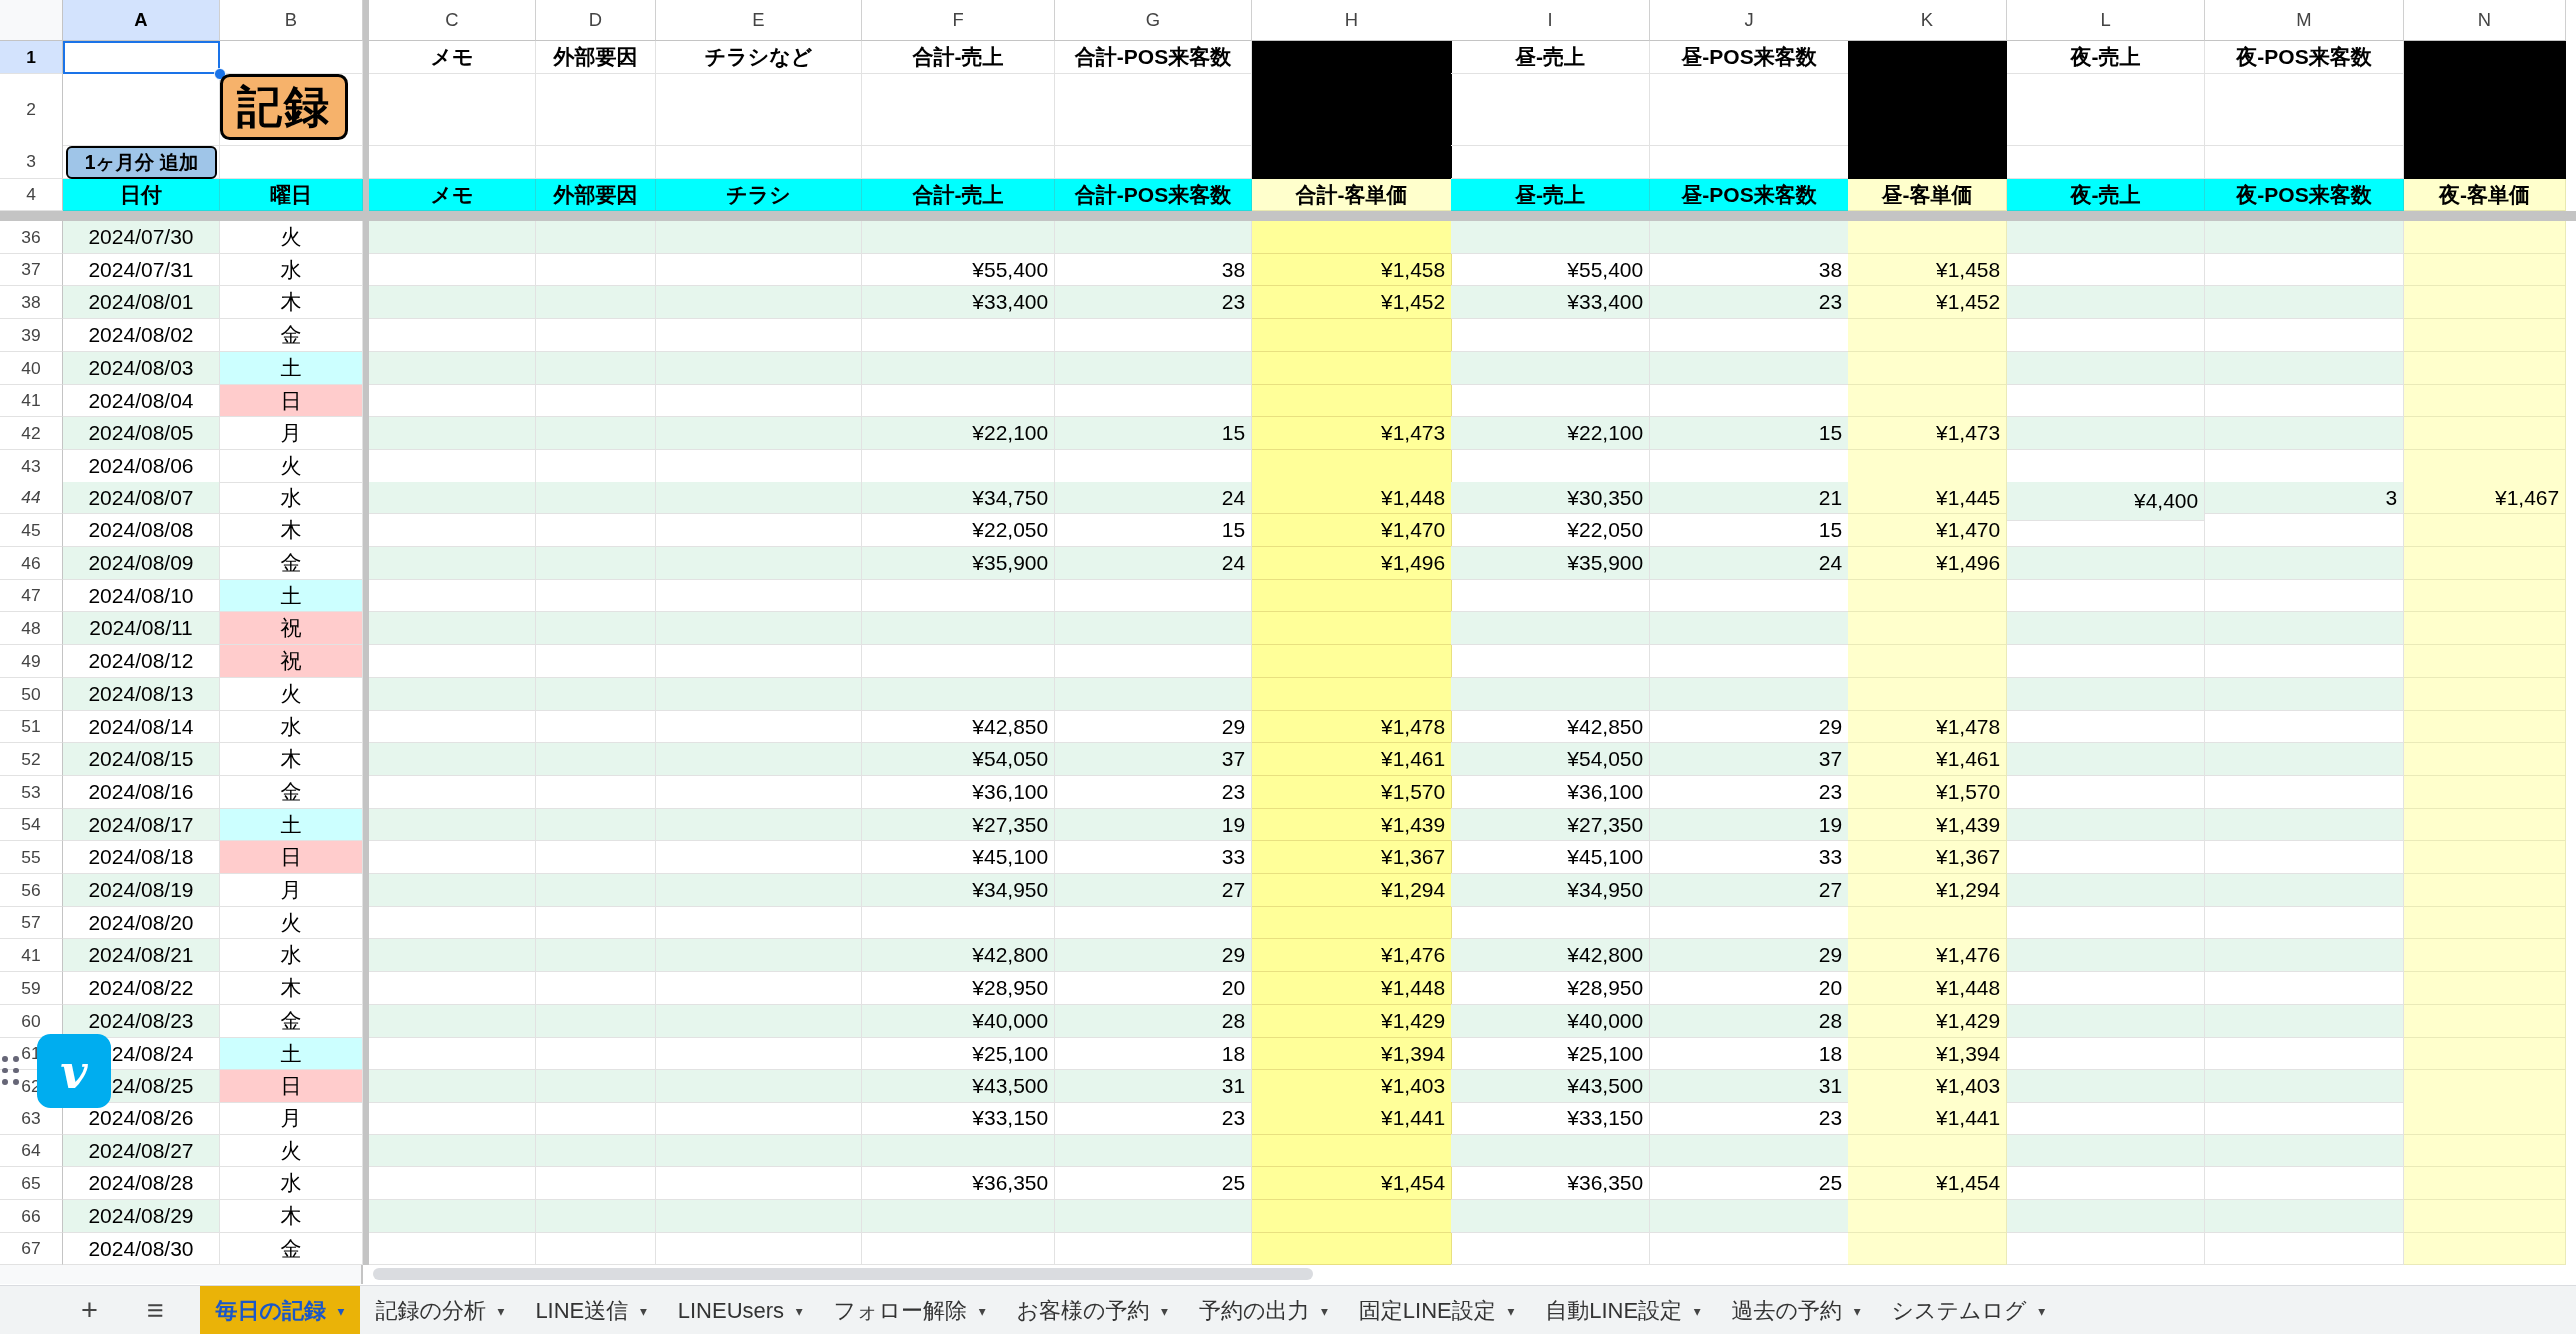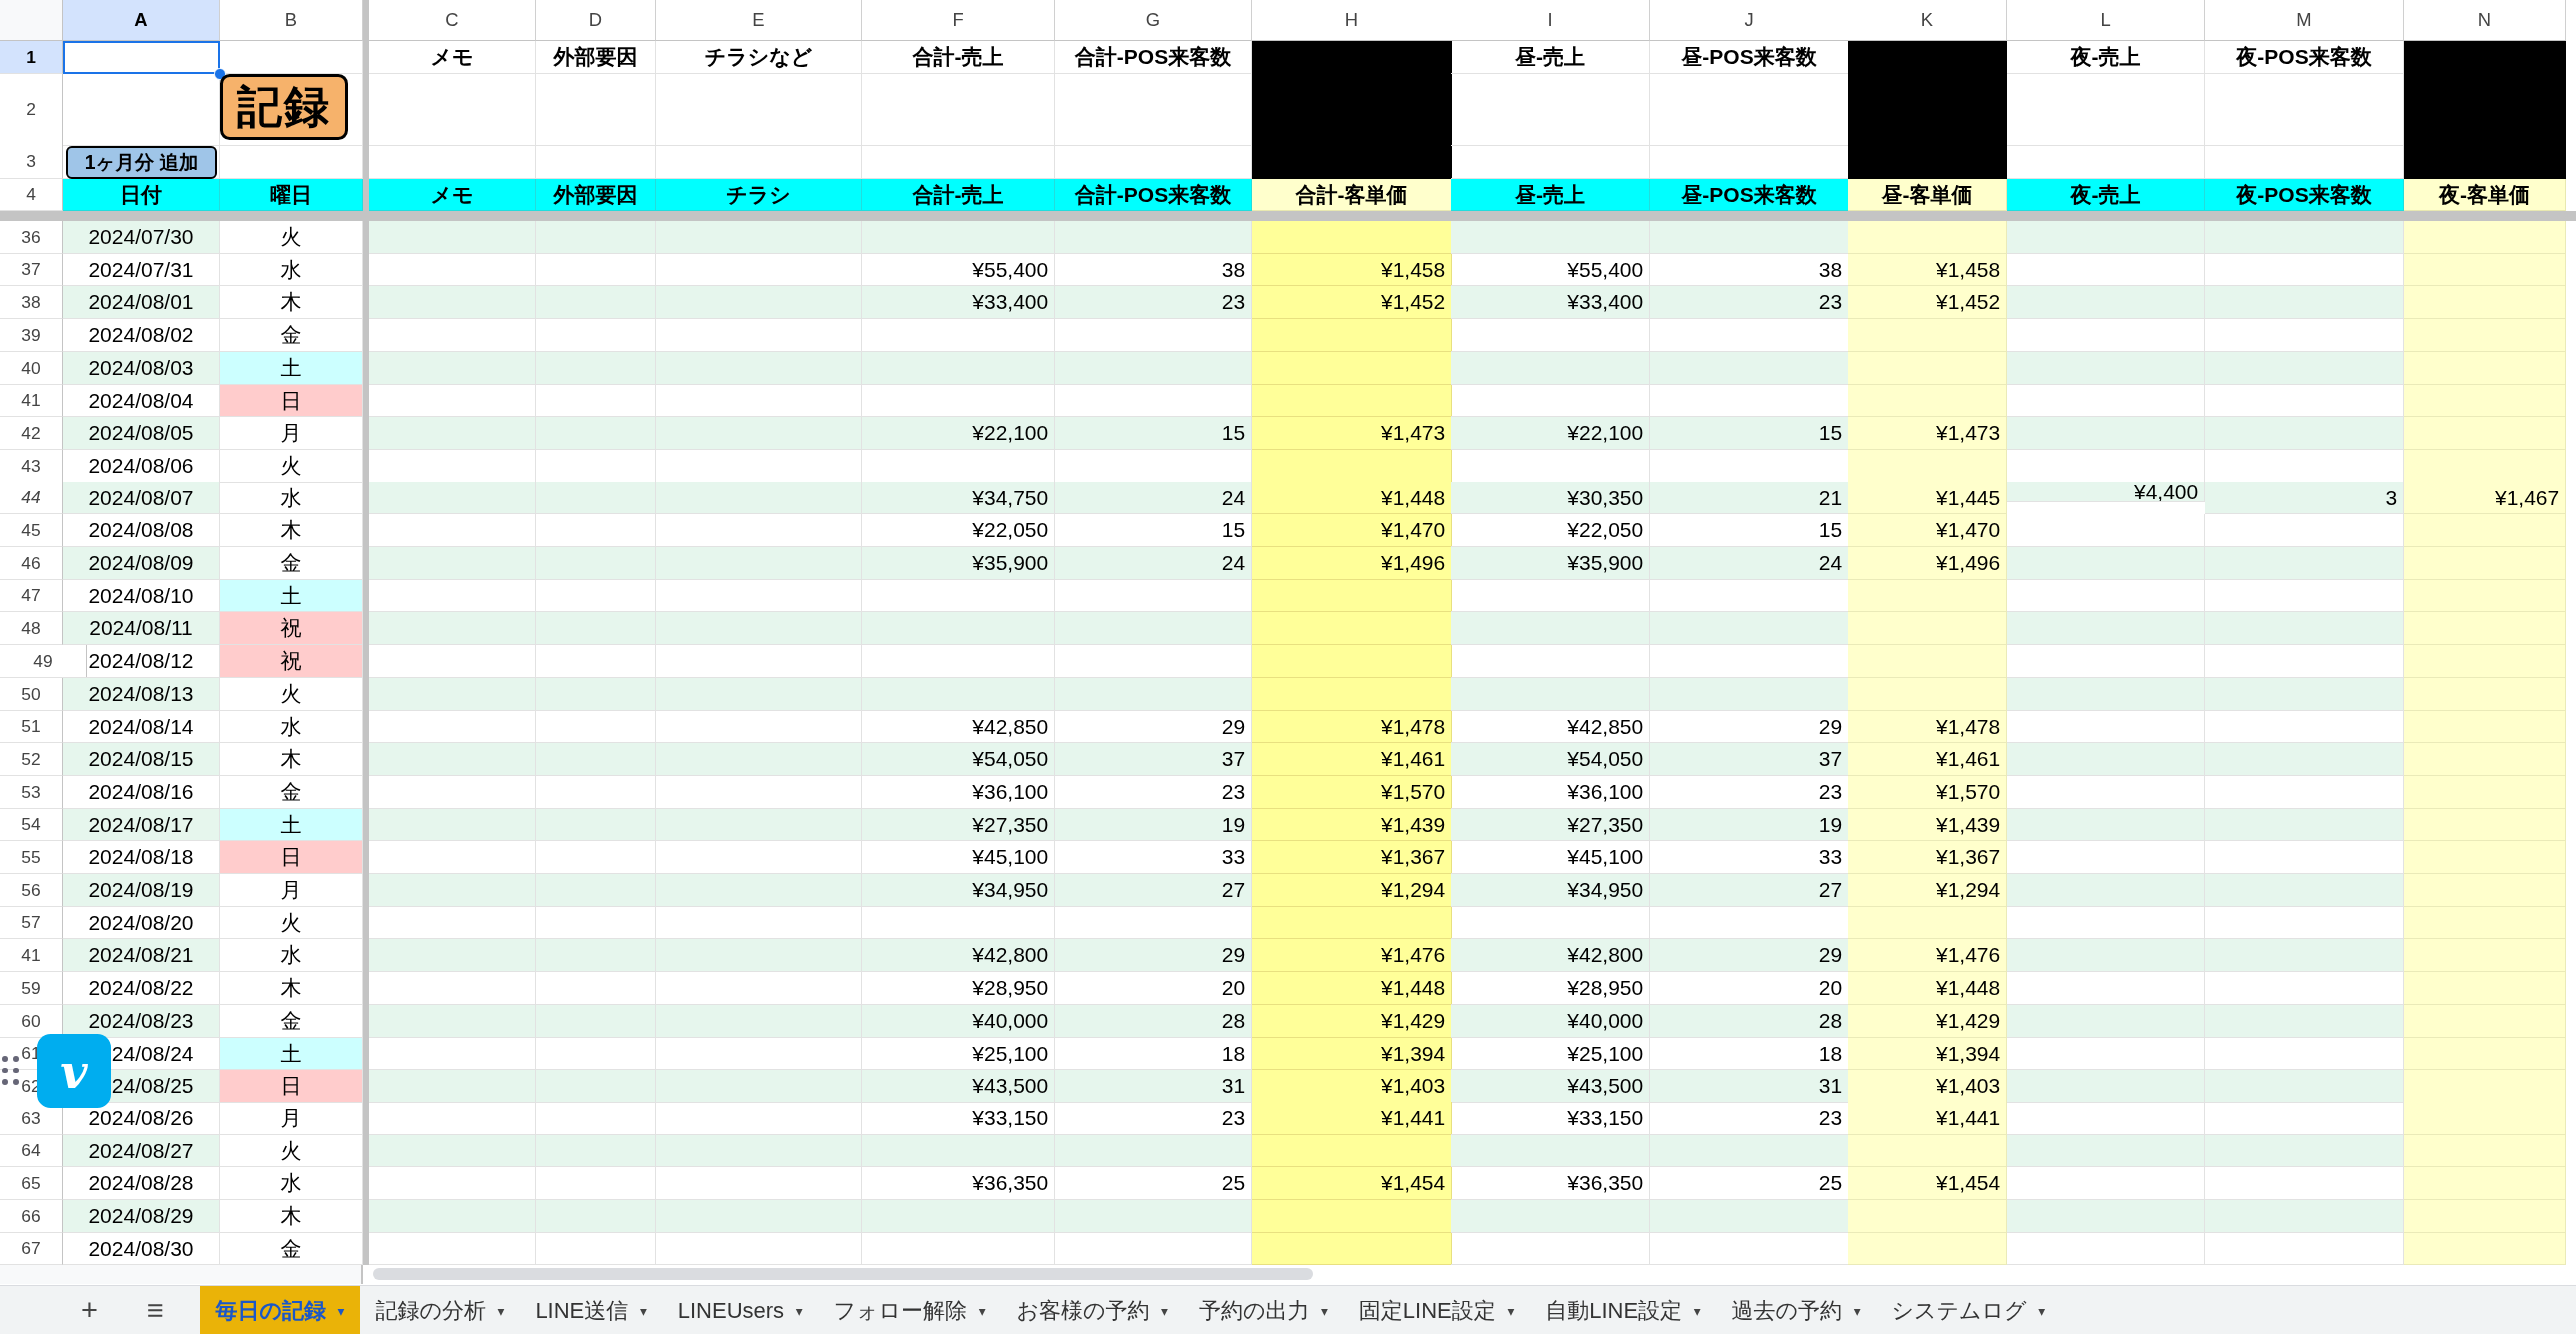--- a/index.html
+++ b/index.html
@@ -247,21 +247,21 @@
       <div class="cell ctr" style="left: 220px; top: 482px; width: 143px; height: 32px;">水</div>
       <div class="cell band" style="left: 369px; top: 482px; width: 167px; height: 32px;"></div>
       <div class="cell band" style="left: 536px; top: 482px; width: 120px; height: 32px;"></div>
       <div class="cell band" style="left: 656px; top: 482px; width: 206px; height: 32px;"></div>
       <div class="cell num band" style="left: 862px; top: 482px; width: 193px; height: 32px;">¥34,750</div>
       <div class="cell num band" style="left: 1055px; top: 482px; width: 197px; height: 32px;">24</div>
       <div class="cell num ycol" style="left: 1252px; top: 482px; width: 200px; height: 32px;">¥1,448</div>
       <div class="cell num band" style="left: 1451px; top: 482px; width: 199px; height: 32px;">¥30,350</div>
       <div class="cell num band" style="left: 1650px; top: 482px; width: 199px; height: 32px;">21</div>
       <div class="cell num ycol2" style="left: 1848px; top: 482px; width: 159px; height: 32px;">¥1,445</div>
-      <div class="cell num band" style="left: 2007px; top: 482px; width: 198px; height: 20px;">¥4,400</div>
+      <div class="cell num band" style="left: 2007px; top: 482px; width: 198px; height: 39px;">¥4,400</div>
       <div class="cell num band" style="left: 2205px; top: 482px; width: 199px; height: 32px;">3</div>
       <div class="cell num ycol2" style="left: 2404px; top: 482px; width: 162px; height: 32px;">¥1,467</div>
       <div class="cell rowhdr" style="left: 0px; top: 514px; width: 63px; height: 33px;">45</div>
       <div class="cell ctr" style="left: 63px; top: 514px; width: 157px; height: 33px;">2024/08/08</div>
       <div class="cell ctr" style="left: 220px; top: 514px; width: 143px; height: 33px;">木</div>
       <div class="cell " style="left: 369px; top: 514px; width: 167px; height: 33px;"></div>
       <div class="cell " style="left: 536px; top: 514px; width: 120px; height: 33px;"></div>
       <div class="cell " style="left: 656px; top: 514px; width: 206px; height: 33px;"></div>
       <div class="cell num" style="left: 862px; top: 514px; width: 193px; height: 33px;">¥22,050</div>
       <div class="cell num" style="left: 1055px; top: 514px; width: 197px; height: 33px;">15</div>
@@ -310,21 +310,21 @@
       <div class="cell band" style="left: 656px; top: 612px; width: 206px; height: 33px;"></div>
       <div class="cell num band" style="left: 862px; top: 612px; width: 193px; height: 33px;"></div>
       <div class="cell num band" style="left: 1055px; top: 612px; width: 197px; height: 33px;"></div>
       <div class="cell num ycol" style="left: 1252px; top: 612px; width: 200px; height: 33px;"></div>
       <div class="cell num band" style="left: 1451px; top: 612px; width: 199px; height: 33px;"></div>
       <div class="cell num band" style="left: 1650px; top: 612px; width: 199px; height: 33px;"></div>
       <div class="cell num ycol2" style="left: 1848px; top: 612px; width: 159px; height: 33px;"></div>
       <div class="cell num band" style="left: 2007px; top: 612px; width: 198px; height: 33px;"></div>
       <div class="cell num band" style="left: 2205px; top: 612px; width: 199px; height: 33px;"></div>
       <div class="cell num ycol2" style="left: 2404px; top: 612px; width: 162px; height: 33px;"></div>
-      <div class="cell rowhdr" style="left: 0px; top: 645px; width: 87px; height: 33px;">49</div>
+      <div class="cell rowhdr" style="left: 0px; top: 645px; width: 63px; height: 33px;">49</div>
       <div class="cell ctr" style="left: 63px; top: 645px; width: 157px; height: 33px;">2024/08/12</div>
       <div class="cell ctr sun" style="left: 220px; top: 645px; width: 143px; height: 33px;">祝</div>
       <div class="cell " style="left: 369px; top: 645px; width: 167px; height: 33px;"></div>
       <div class="cell " style="left: 536px; top: 645px; width: 120px; height: 33px;"></div>
       <div class="cell " style="left: 656px; top: 645px; width: 206px; height: 33px;"></div>
       <div class="cell num" style="left: 862px; top: 645px; width: 193px; height: 33px;"></div>
       <div class="cell num" style="left: 1055px; top: 645px; width: 197px; height: 33px;"></div>
       <div class="cell num ycol" style="left: 1252px; top: 645px; width: 200px; height: 33px;"></div>
       <div class="cell num" style="left: 1451px; top: 645px; width: 199px; height: 33px;"></div>
       <div class="cell num" style="left: 1650px; top: 645px; width: 199px; height: 33px;"></div>

